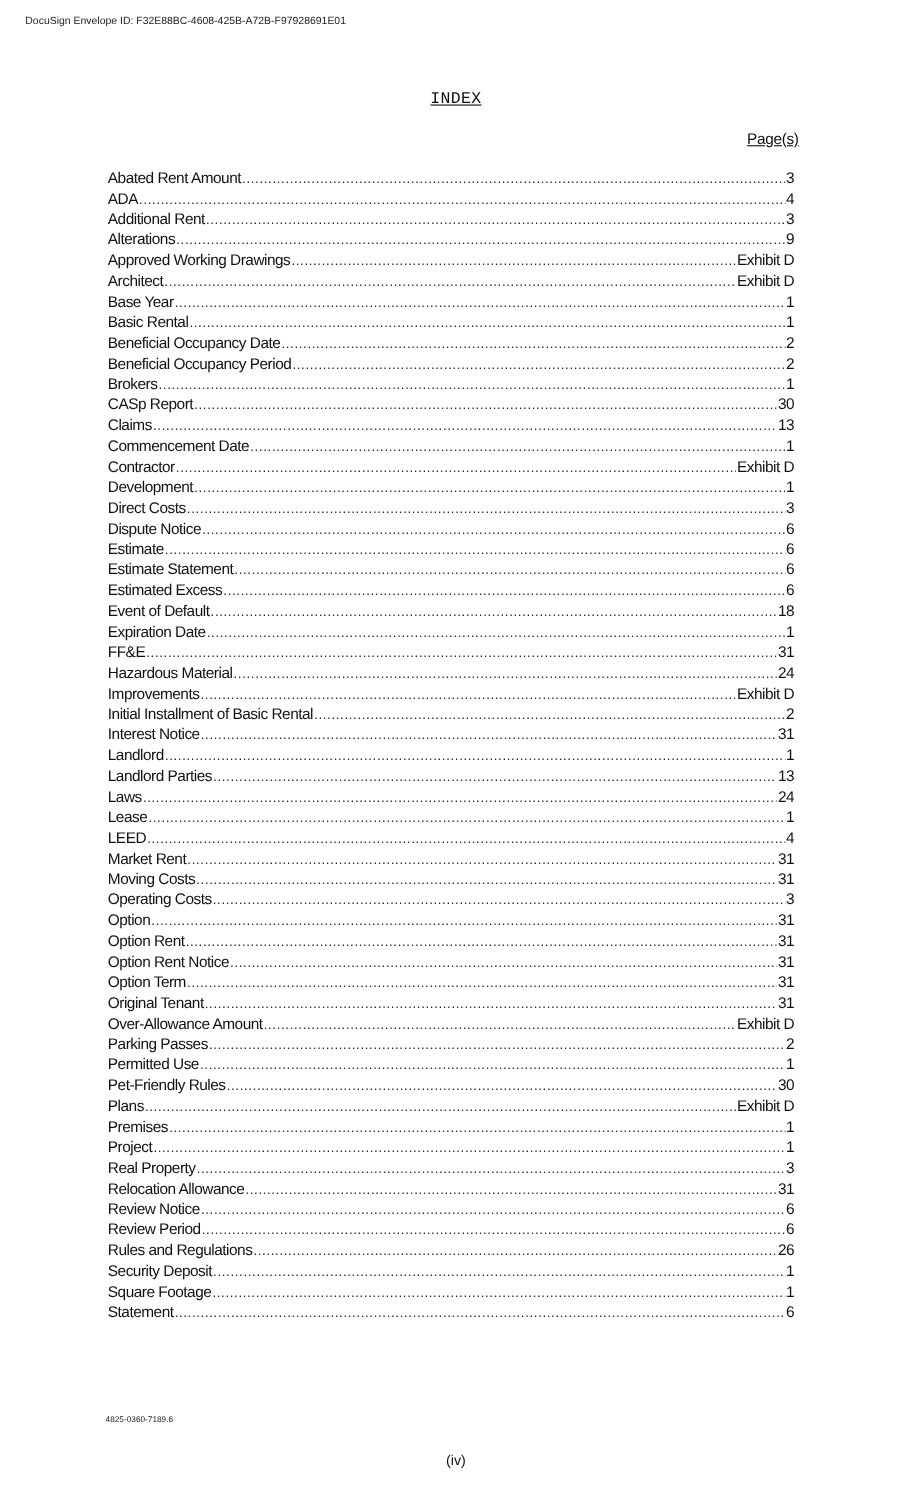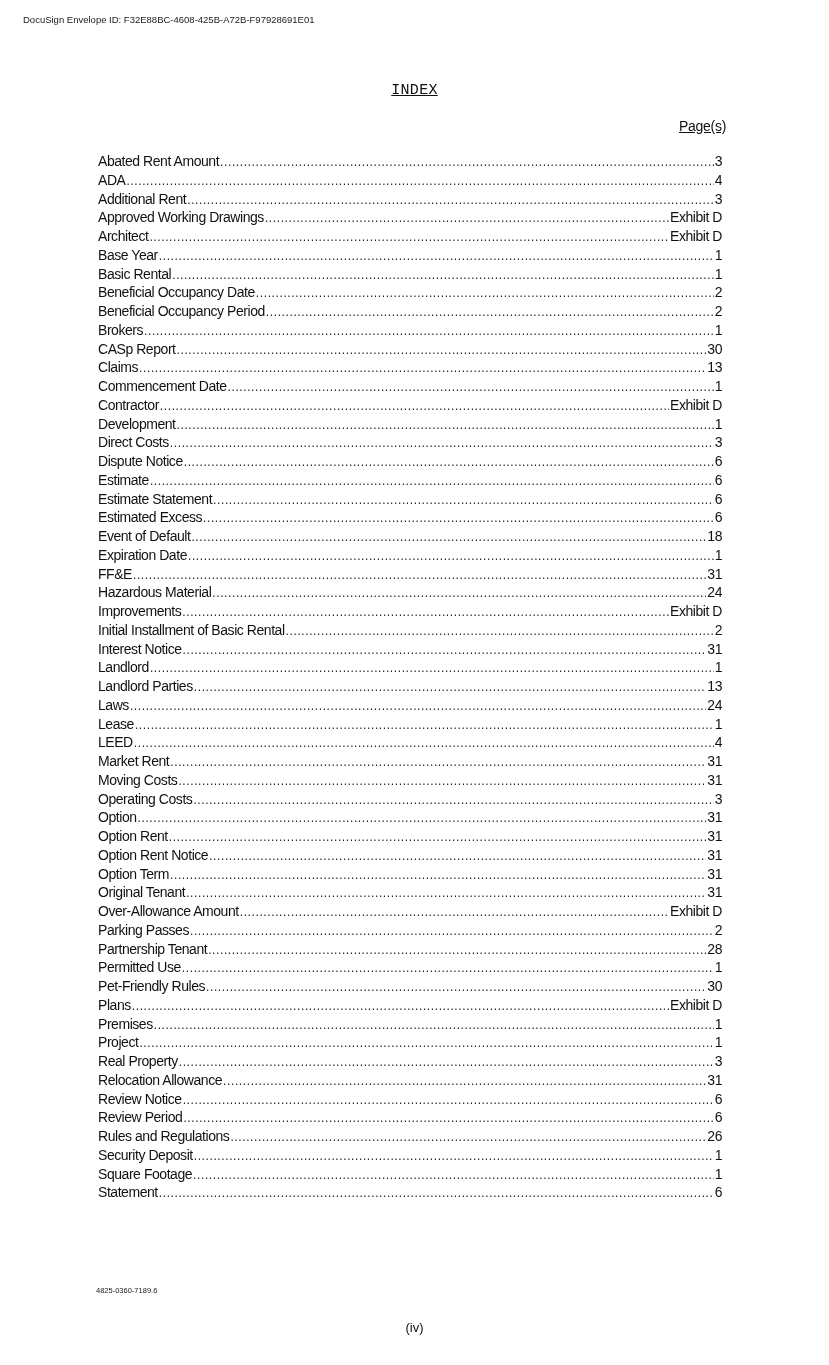--- a/index.html
+++ b/index.html
@@ -64,20 +64,25 @@
       <span class="term">ADA</span>
       <span class="leader"></span>
       <span class="page">4</span>
     </li>
     <li class="index-row">
       <span class="term">Additional Rent</span>
       <span class="leader"></span>
       <span class="page">3</span>
     </li>
     <li class="index-row">
+      <span class="term">Alterations</span>
+      <span class="leader"></span>
+      <span class="page">9</span>
+    </li>
+    <li class="index-row">
       <span class="term">Approved Working Drawings</span>
       <span class="leader"></span>
       <span class="page">Exhibit D</span>
     </li>
     <li class="index-row">
       <span class="term">Architect</span>
       <span class="leader"></span>
       <span class="page">Exhibit D</span>
     </li>
     <li class="index-row">
@@ -259,25 +264,20 @@
       <span class="term">Over-Allowance Amount</span>
       <span class="leader"></span>
       <span class="page">Exhibit D</span>
     </li>
     <li class="index-row">
       <span class="term">Parking Passes</span>
       <span class="leader"></span>
       <span class="page">2</span>
     </li>
     <li class="index-row">
-      <span class="term">Partnership Tenant</span>
-      <span class="leader"></span>
-      <span class="page">28</span>
-    </li>
-    <li class="index-row">
       <span class="term">Permitted Use</span>
       <span class="leader"></span>
       <span class="page">1</span>
     </li>
     <li class="index-row">
       <span class="term">Pet-Friendly Rules</span>
       <span class="leader"></span>
       <span class="page">30</span>
     </li>
     <li class="index-row">

